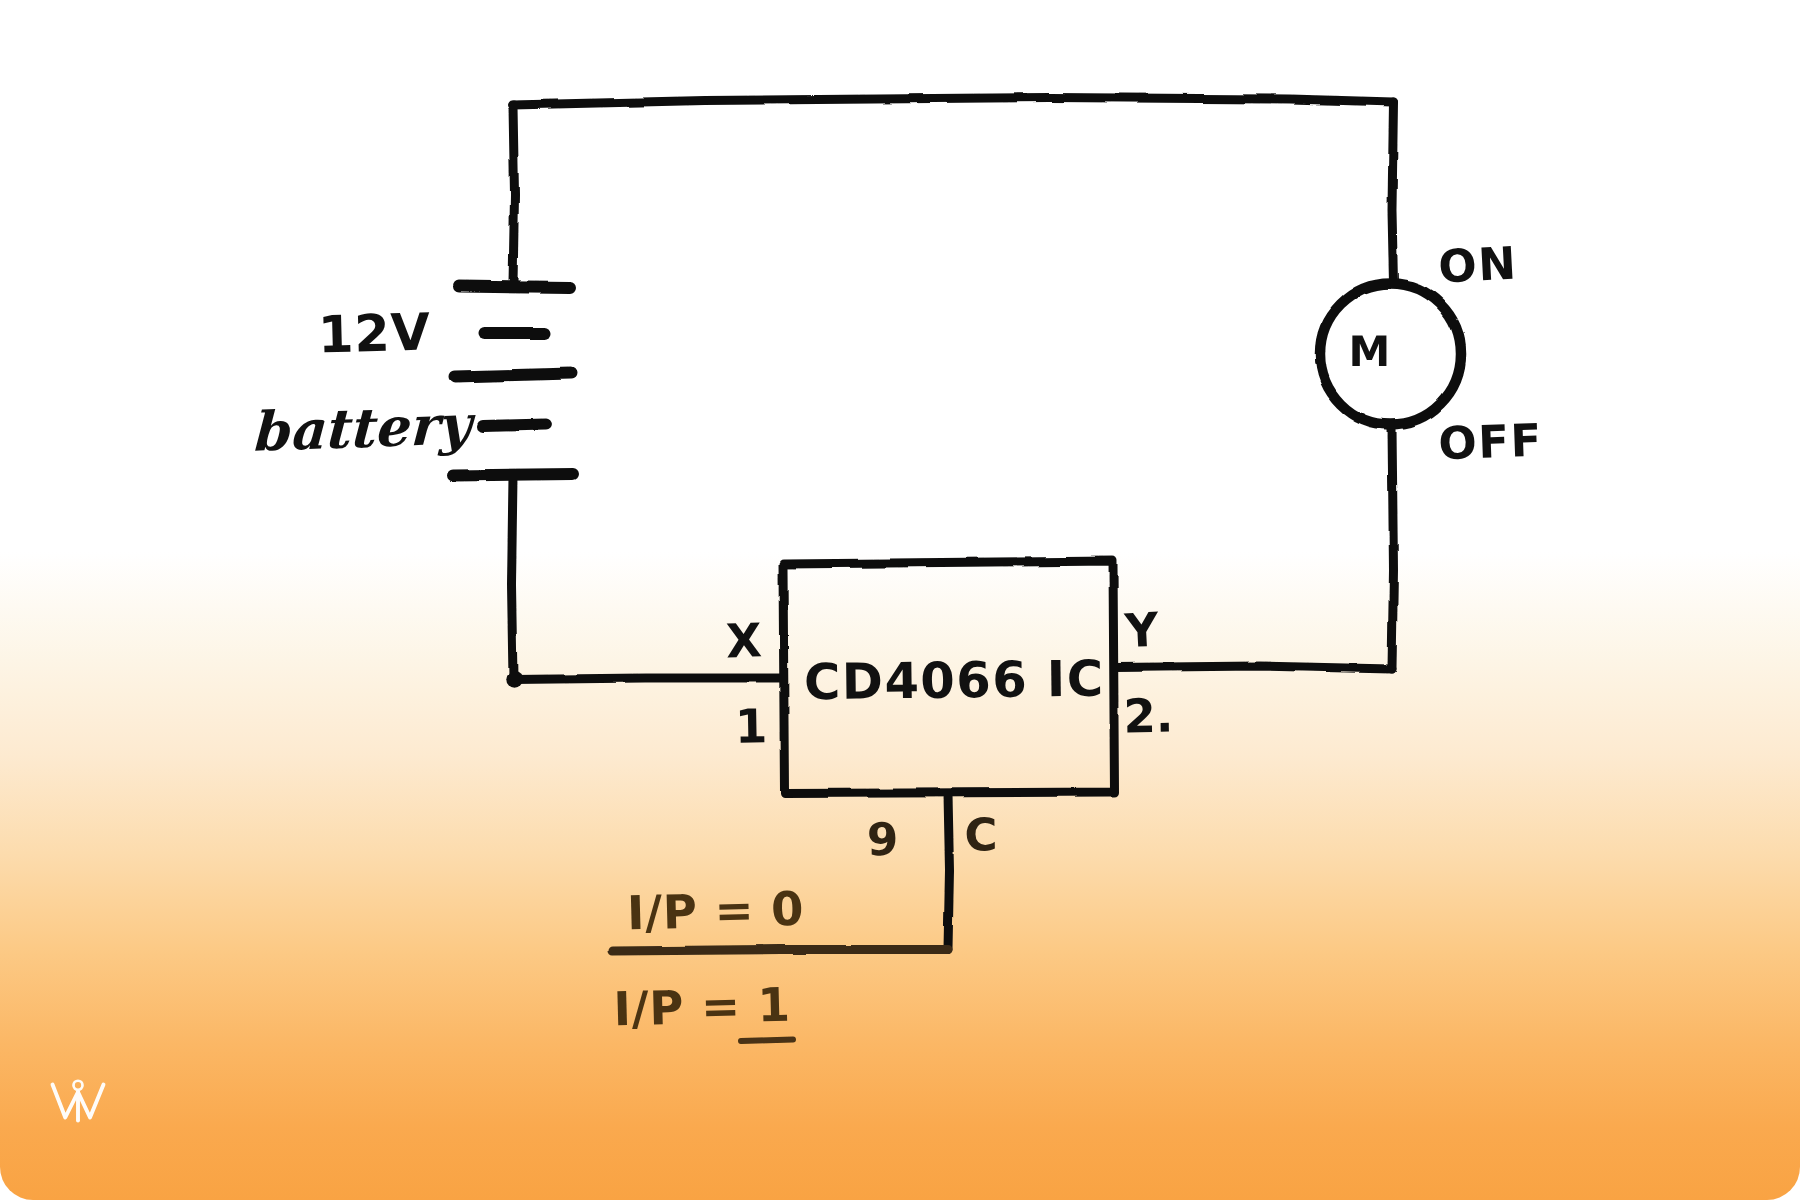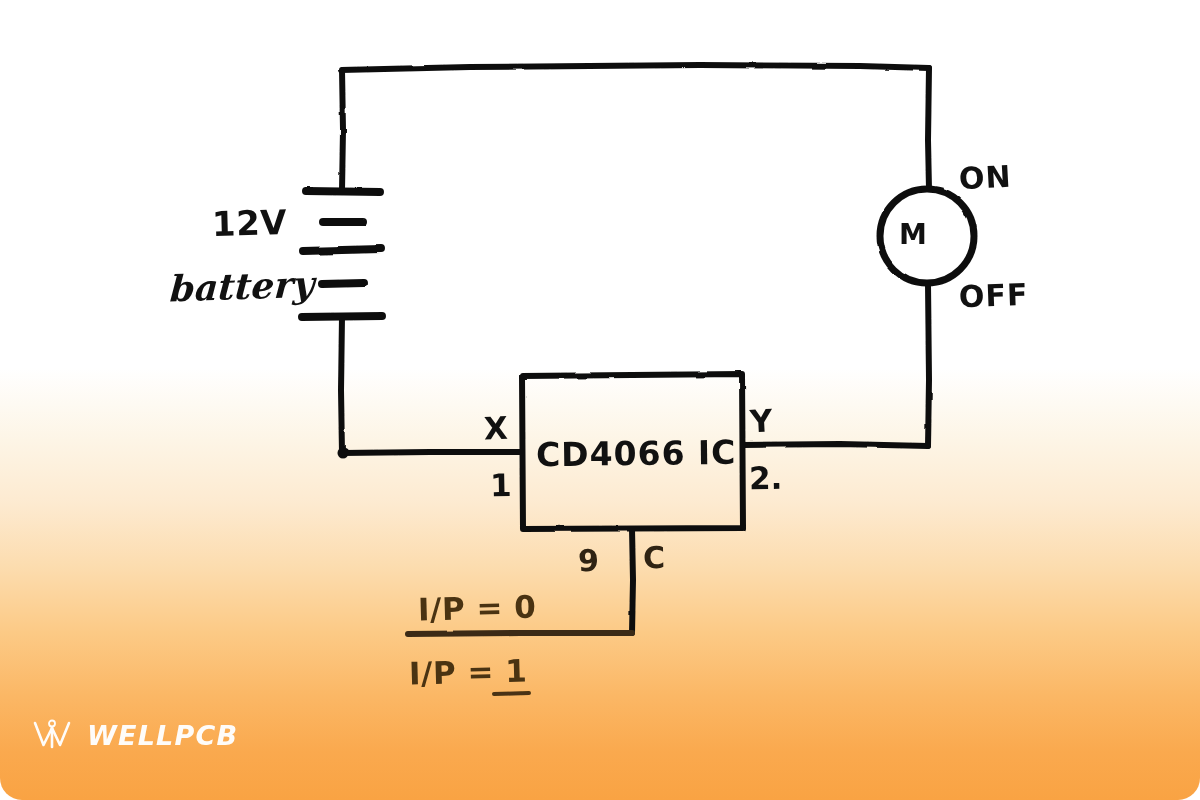--- a/index.html
+++ b/index.html
@@ -281,17 +281,16 @@
 
     <div id="watermark">
       <svg width="46" height="34" viewBox="0 0 46 34">
         <g fill="none" stroke="#ffffff" stroke-width="2.6" stroke-linecap="round" stroke-linejoin="round">
           <path d="M 3 5 L 11.5 27 L 20 10"></path>
           <path d="M 20 10 L 28 27 L 37 5"></path>
           <path d="M 20 10 L 20 29"></path>
         </g>
         <circle cx="20" cy="5.5" r="3" fill="none" stroke="#ffffff" stroke-width="1.8"></circle>
       </svg>
-      <div id="watermark-text">WELLPCB</div>
     </div>
 
   </div>
 </div>
 
 </body></html>

